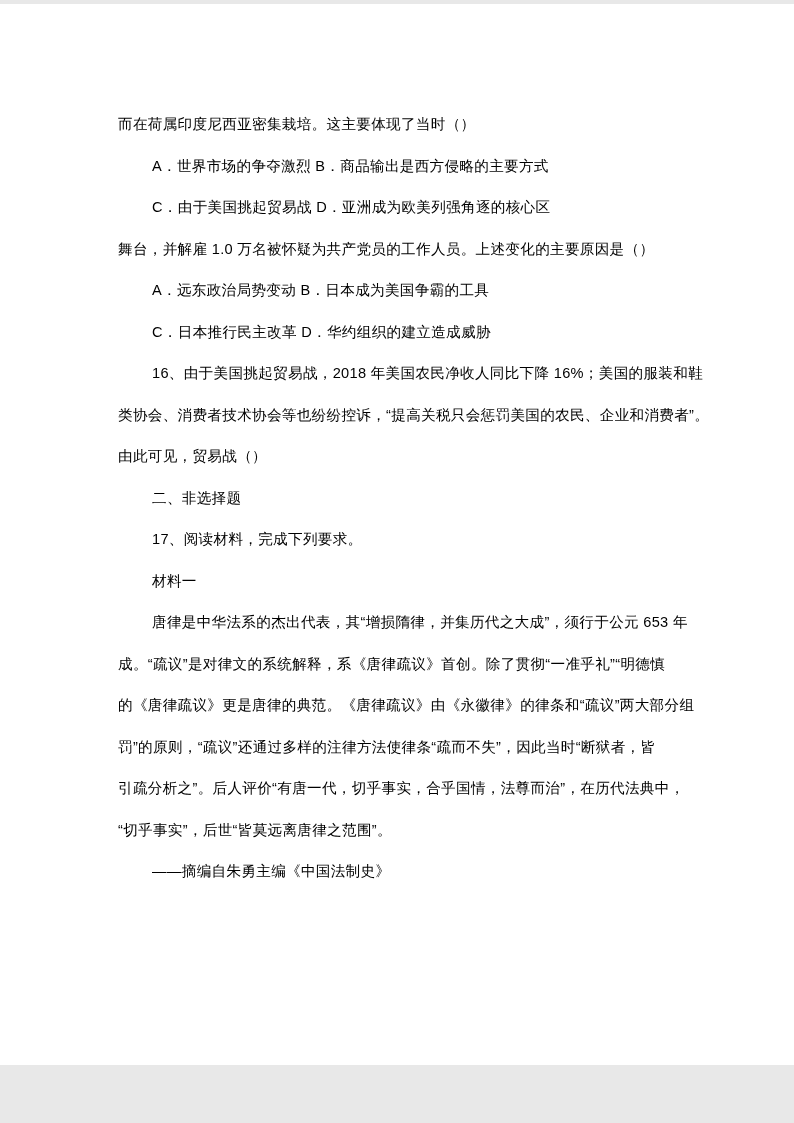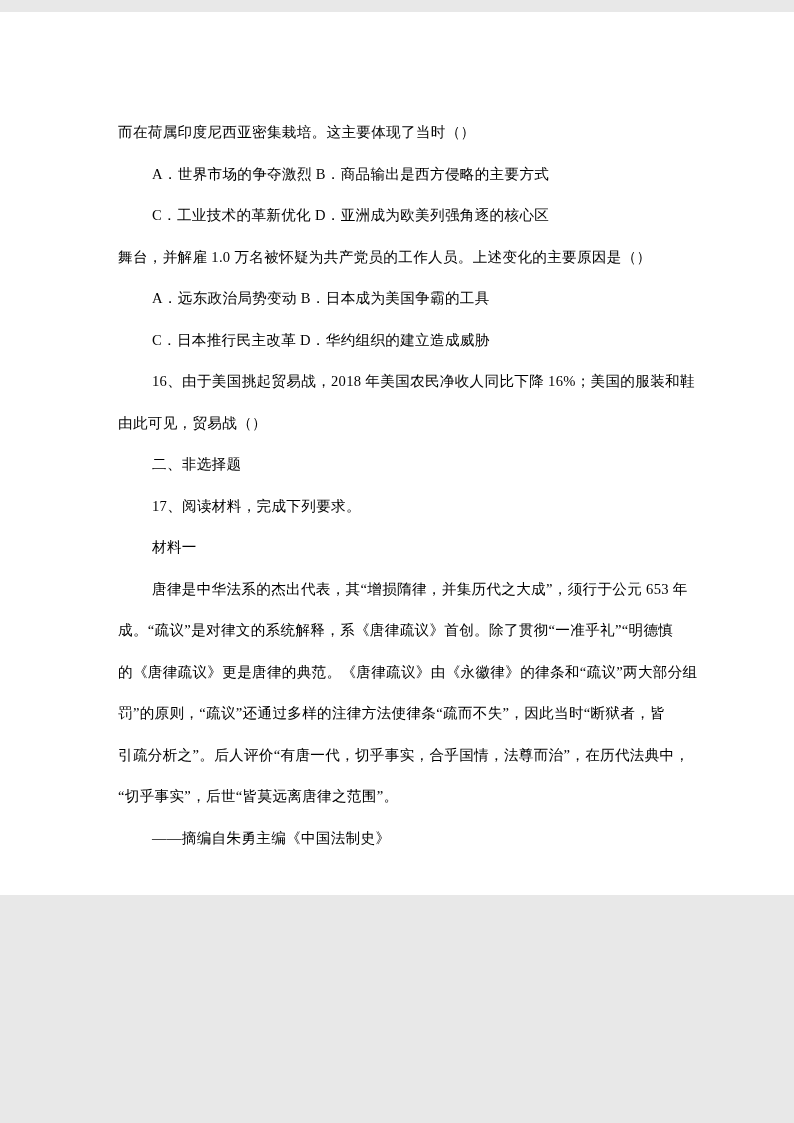--- a/index.html
+++ b/index.html
@@ -3,25 +3,25 @@
 <meta charset="utf-8">
 <style>
   html, body {
     margin: 0;
     padding: 0;
     background: #e8e8e8;
   }
   .page {
     position: relative;
     width: 794px;
-    height: 883px;
-    margin: 12px auto;
+    height: 1061px;
+    margin: 4px auto;
     background: #ffffff;
     overflow: hidden;
-    font-family: Liberation Serif, serif;
+    font-family: Liberation Sans, sans-serif;
     color: #000000;
   }
   .doc-body {
     position: absolute;
     left: 118px;
     top: 100px;
     width: 610px;
     font-size: 14.6px;
     letter-spacing: 0.3px;
   }
@@ -34,25 +34,26 @@
     padding-left: 34px;
   }
 </style>
 </head>
 <body>
 
 <div class="page" style="background: rgb(255, 255, 255); color: rgb(0, 0, 0);">
   <div class="doc-body">
       <div class="line">而在荷属印度尼西亚密集栽培。这主要体现了当时（）</div>
       <div class="line indent">A．世界市场的争夺激烈 B．商品输出是西方侵略的主要方式</div>
-      <div class="line indent">C．工业技术的革新优化 D．亚洲成为欧美列强角逐的核心区</div>
+      <div class="line indent">C．由于美国挑起贸易战 D．亚洲成为欧美列强角逐的核心区</div>
       <div class="line">舞台，并解雇 1.0 万名被怀疑为共产党员的工作人员。上述变化的主要原因是（）</div>
       <div class="line indent">A．远东政治局势变动 B．日本成为美国争霸的工具</div>
       <div class="line indent">C．日本推行民主改革 D．华约组织的建立造成威胁</div>
       <div class="line indent">16、由于美国挑起贸易战，2018 年美国农民净收人同比下降 16%；美国的服装和鞋</div>
+      <div class="line">类协会、消费者技术协会等也纷纷控诉，“提高关税只会惩罚美国的农民、企业和消费者”。</div>
       <div class="line">由此可见，贸易战（）</div>
       <div class="line indent">二、非选择题</div>
       <div class="line indent">17、阅读材料，完成下列要求。</div>
       <div class="line indent">材料一</div>
       <div class="line indent">唐律是中华法系的杰出代表，其“增损隋律，并集历代之大成”，须行于公元 653 年</div>
       <div class="line">成。“疏议”是对律文的系统解释，系《唐律疏议》首创。除了贯彻“一准乎礼”“明德慎</div>
       <div class="line">的《唐律疏议》更是唐律的典范。《唐律疏议》由《永徽律》的律条和“疏议”两大部分组</div>
       <div class="line">罚”的原则，“疏议”还通过多样的注律方法使律条“疏而不失”，因此当时“断狱者，皆</div>
       <div class="line">引疏分析之”。后人评价“有唐一代，切乎事实，合乎国情，法尊而治”，在历代法典中，</div>
       <div class="line">“切乎事实”，后世“皆莫远离唐律之范围”。</div>

